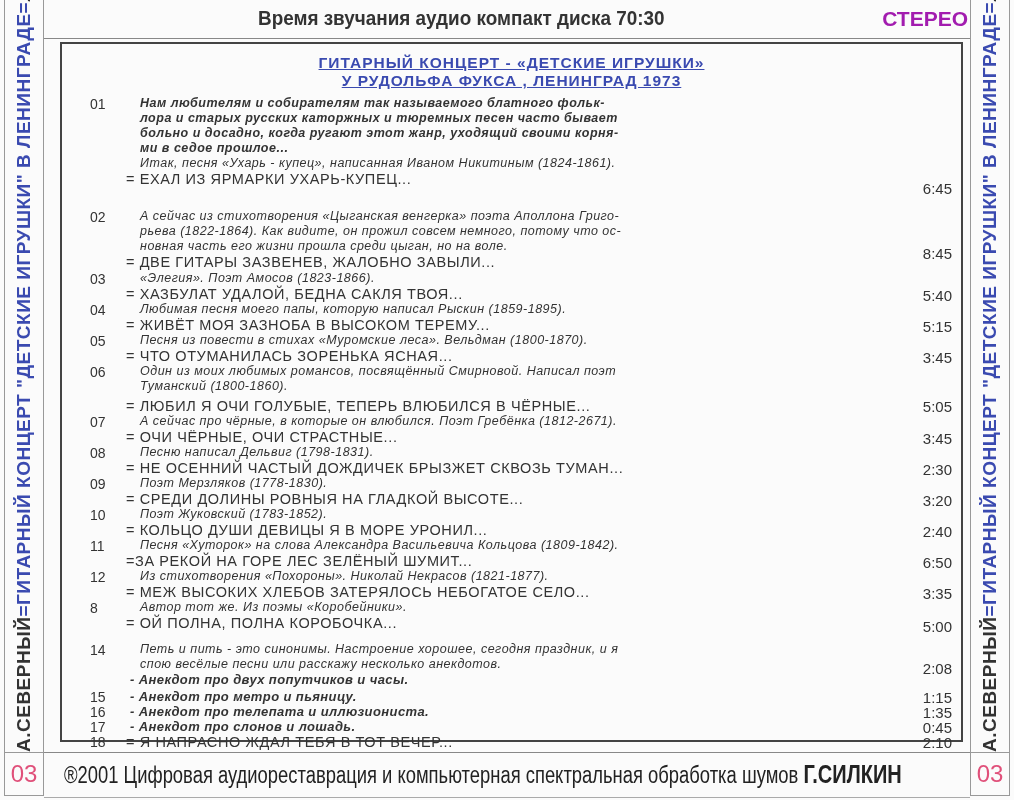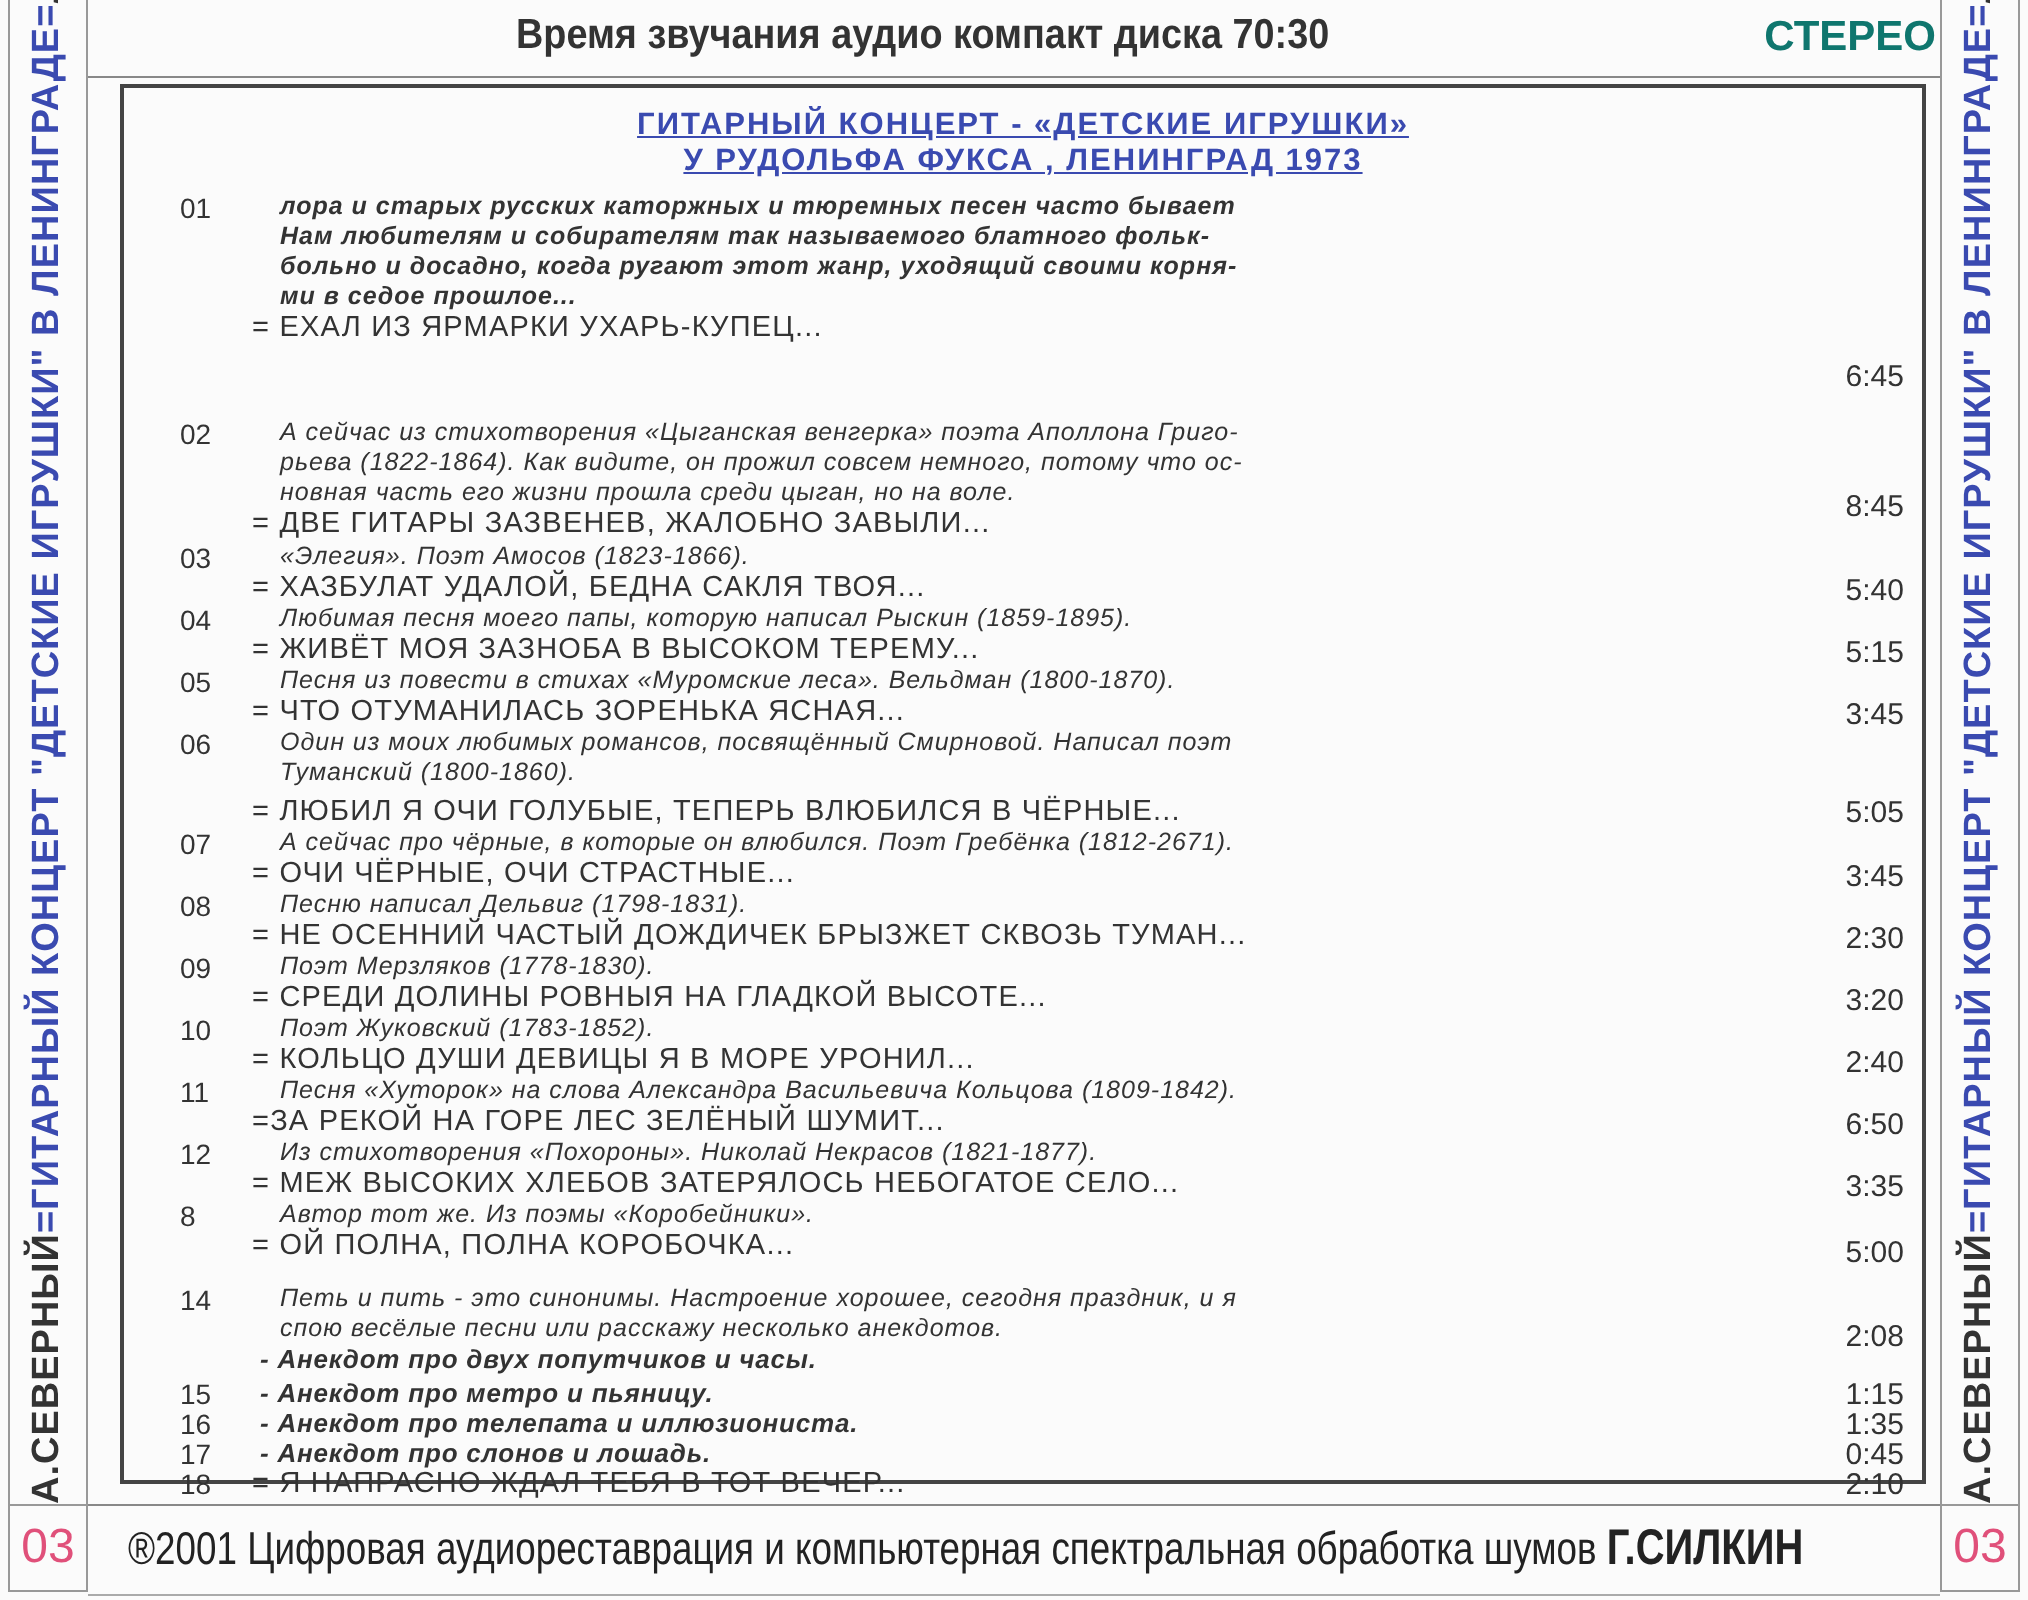--- a/index.html
+++ b/index.html
@@ -39,21 +39,21 @@
   
   .header {
     position:absolute; left:44px; top:0; width:926px; height:38px;
     border-bottom:1px solid #888;
   }
   .header .duration {
     position:absolute; left:214px; top:6px; font-size:21px; font-weight:bold; color:#333;
     transform:scaleX(0.9); transform-origin:left;
   }
   .header .stereo {
-    position:absolute; right:2px; top:7px; font-size:21px; font-weight:bold; color:#0f766e;
+    position:absolute; right:2px; top:7px; font-size:21px; font-weight:bold; color:#a21caf;
   }
 
   
   .main {
     position:absolute; left:60px; top:42px; width:903px; height:700px;
     border:2px solid #444; box-sizing:border-box;
   }
   .title-block { text-align:center; margin-top:10px; }
   .title-line {
     color:#3a4ab0; font-weight:bold; font-size:15.5px; text-decoration:underline;
@@ -122,25 +122,26 @@
   <div class="title-block">
     <div class="title-line">ГИТАРНЫЙ  КОНЦЕРТ  -  «ДЕТСКИЕ  ИГРУШКИ»</div>
     <div class="title-line">У  РУДОЛЬФА  ФУКСА ,  ЛЕНИНГРАД   1973</div>
   </div>
 
   <div class="tracks" id="tracks">
 
     <div class="track" style="height:92px;">
       <span class="num" style="top:0">01</span>
       <div class="desc bold">
+        <div>Нам любителям  и  собирателям  так называемого блатного фольк-</div>
         <div>лора и старых русских каторжных и тюремных песен часто бывает</div>
-        <div>Нам любителям  и  собирателям  так называемого блатного фольк-</div>
         <div>больно и досадно, когда ругают этот жанр, уходящий своими корня-</div>
         <div>ми в седое прошлое...</div>
       </div>
+      <div class="desc">Итак, песня «Ухарь - купец», написанная Иваном Никитиным (1824-1861).</div>
       <div class="song">= ЕХАЛ ИЗ ЯРМАРКИ УХАРЬ-КУПЕЦ...</div>
       <span class="time" style="top:84px">6:45</span>
     </div>
 
     <div class="track" style="height:62px; margin-top:21px;">
       <span class="num" style="top:0">02</span>
       <div class="desc">
         <div>А сейчас из стихотворения «Цыганская венгерка» поэта Аполлона Григо-</div>
         <div>рьева (1822-1864). Как видите, он прожил совсем немного, потому что ос-</div>
         <div>новная часть его жизни прошла среди цыган, но на воле.</div>

